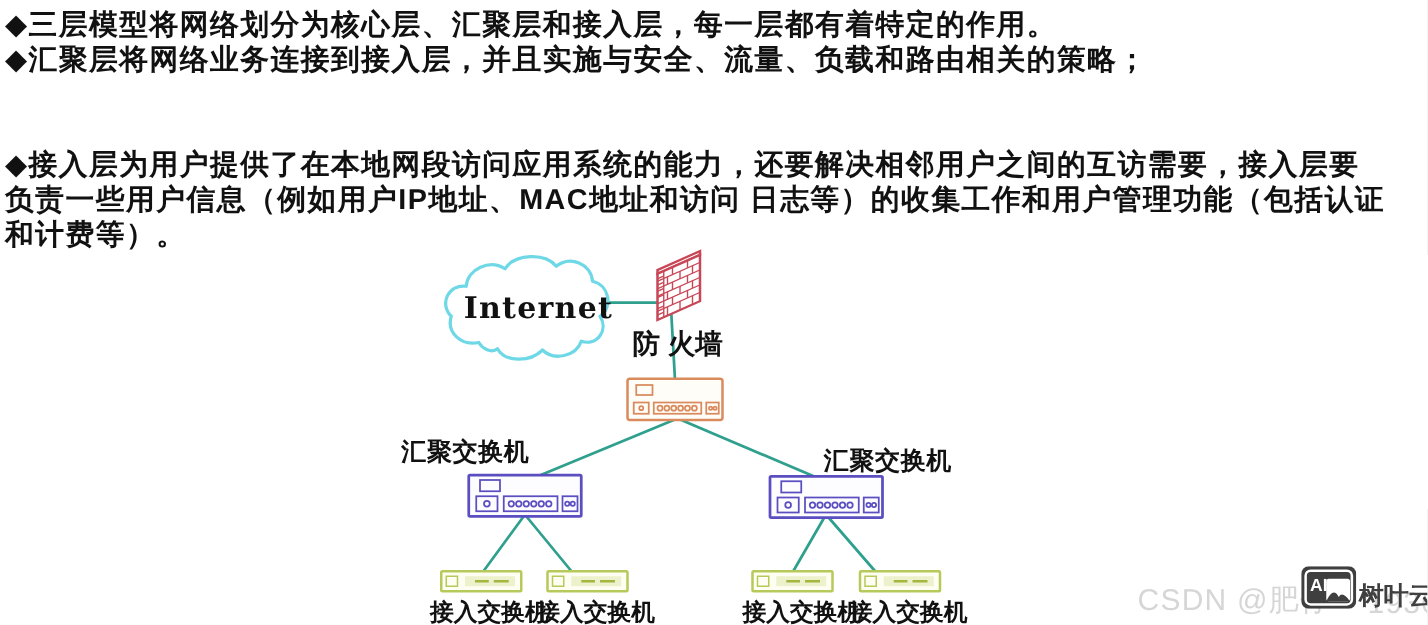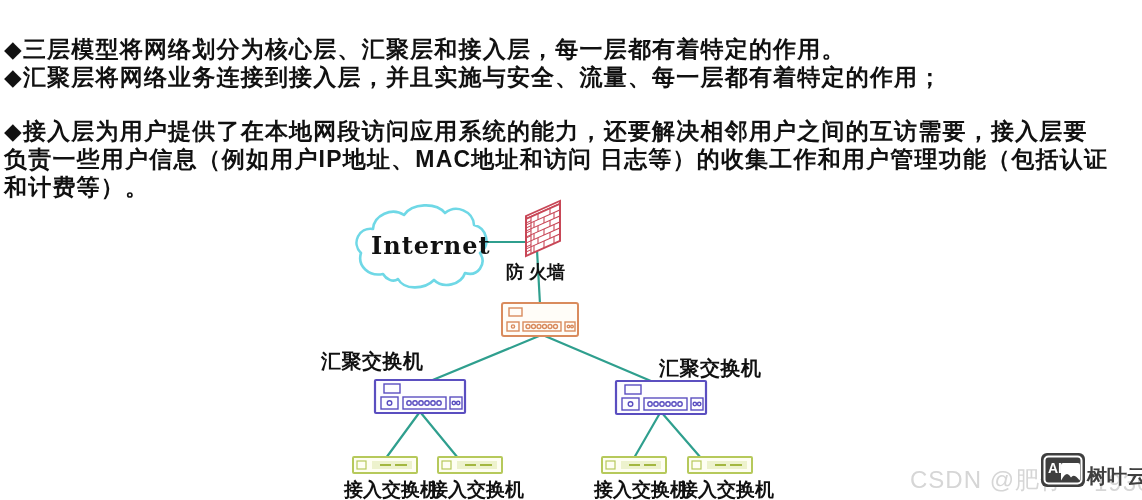--- a/index.html
+++ b/index.html
@@ -15,27 +15,27 @@
   }
   html,body{margin:0;padding:0;background:#e9e9e9;}
   .page{
     position:relative;width:1142px;height:500px;background:#ffffff;
     overflow:hidden;font-family:"Liberation Sans","DejaVu Sans",sans-serif;
   }
   .tline{
     position:relative;white-space:pre;color:var(--text);
     font-size:23px;font-weight:700;line-height:28px;letter-spacing:1.2px;
   }
-  .textblock{position:absolute;left:4px;top:5px;width:1136px;margin-top:30px;}
+  .textblock{position:absolute;left:4px;top:5px;width:1136px;}
   .parablock{position:absolute;left:4px;top:117px;width:1136px;}
   .diagram{position:absolute;left:0;top:0;width:1142px;height:500px;z-index:1;}
   .lbl{position:absolute;z-index:2;color:var(--text);font-weight:700;white-space:pre;}
   .lbl-internet{left:371px;top:231px;width:112px;text-align:center;
     font-family:"DejaVu Serif","Liberation Serif",serif;font-weight:600;font-size:24px;letter-spacing:1px;}
-  .lbl-firewall{left:506px;top:260px;font-size:18px;}
+  .lbl-firewall{left:506px;top:260px;font-size:22px;}
   .lbl-core{left:596px;top:306px;font-size:20px;letter-spacing:0.5px;}
   .lbl-agg-left{left:321px;top:348px;font-size:20px;letter-spacing:0.5px;}
   .lbl-agg-right{left:659px;top:355px;font-size:20px;letter-spacing:0.5px;}
   .lbl-acc{top:477px;font-size:19px;letter-spacing:0px;}
   .lbl-acc1{left:344px;} .lbl-acc2{left:429px;} .lbl-acc3{left:594px;} .lbl-acc4{left:679px;}
 
   .cloud-path{fill:#ffffff;stroke:var(--cloud);stroke-width:2.6;stroke-linejoin:round;}
   .link-line{stroke:var(--link);stroke-width:2.2;stroke-linecap:round;fill:none;}
   .fw{stroke:var(--firewall);fill:none;}
   .fw-face{fill:#ffffff;stroke:var(--firewall);stroke-width:2;}
@@ -54,21 +54,21 @@
   .logo{position:absolute;left:1041px;top:453px;z-index:4;}
   .logo-text{position:absolute;left:1087px;top:463px;z-index:5;color:var(--logo);font-size:20px;font-weight:700;white-space:pre;}
 </style>
 </head>
 <body>
 
 <div class="page">
 
   <div class="textblock">
     <div class="tline">◆三层模型将网络划分为核心层、汇聚层和接入层，每一层都有着特定的作用。</div>
-    <div class="tline">◆汇聚层将网络业务连接到接入层，并且实施与安全、流量、每一层都有着特定的作用；</div>
+    <div class="tline">◆汇聚层将网络业务连接到接入层，并且实施与安全、流量、负载和路由相关的策略；</div>
   </div>
 
   <div class="parablock">
     <div class="tline">◆接入层为用户提供了在本地网段访问应用系统的能力，还要解决相邻用户之间的互访需要，接入层要</div>
     <div class="tline">负责一些用户信息（例如用户IP地址、MAC地址和访问 日志等）的收集工作和用户管理功能（包括认证</div>
     <div class="tline">和计费等）。</div>
   </div>
 
   <svg class="diagram" viewBox="0 0 1142 500" aria-hidden="true">
 

